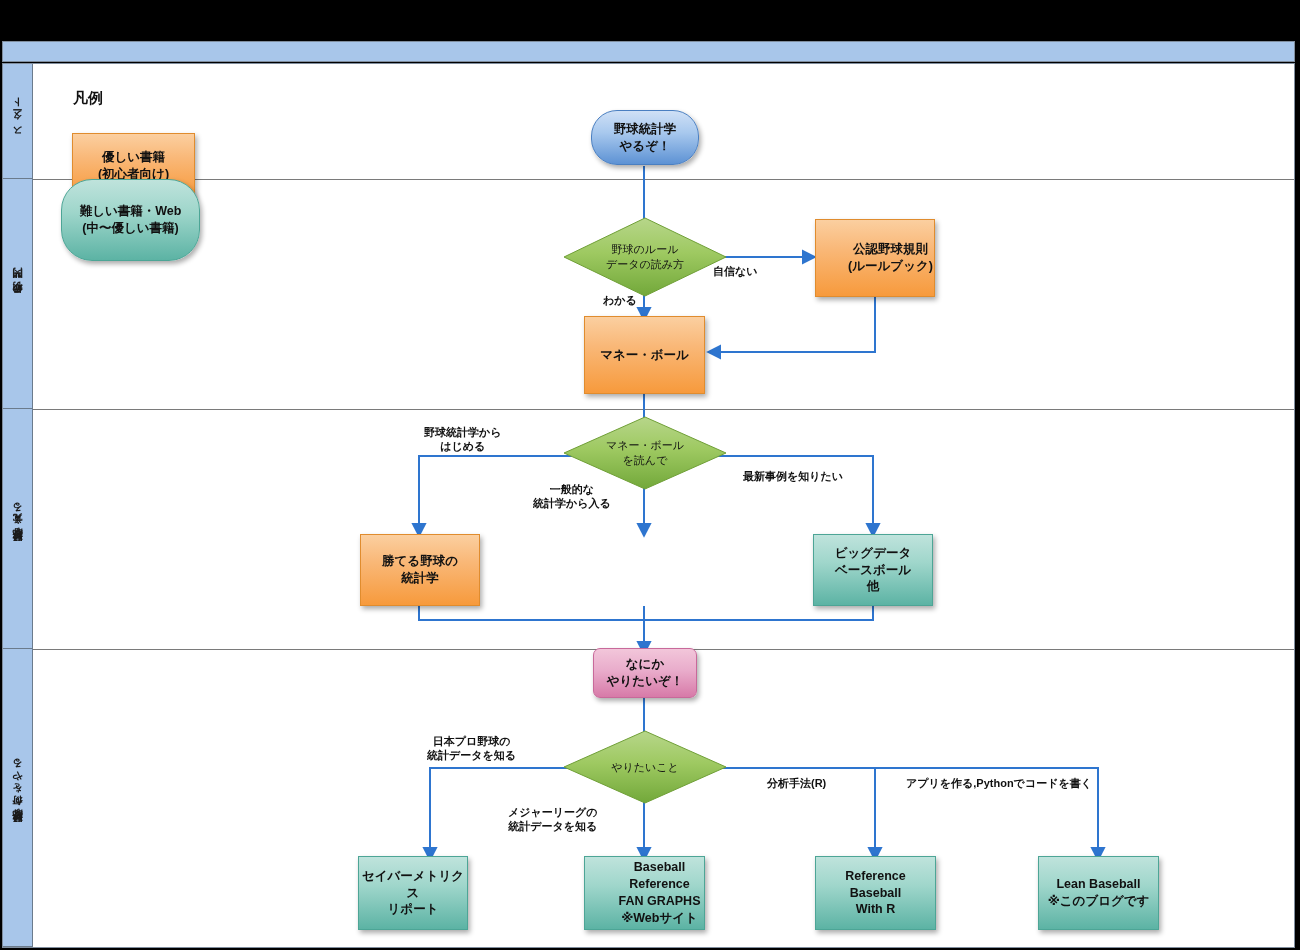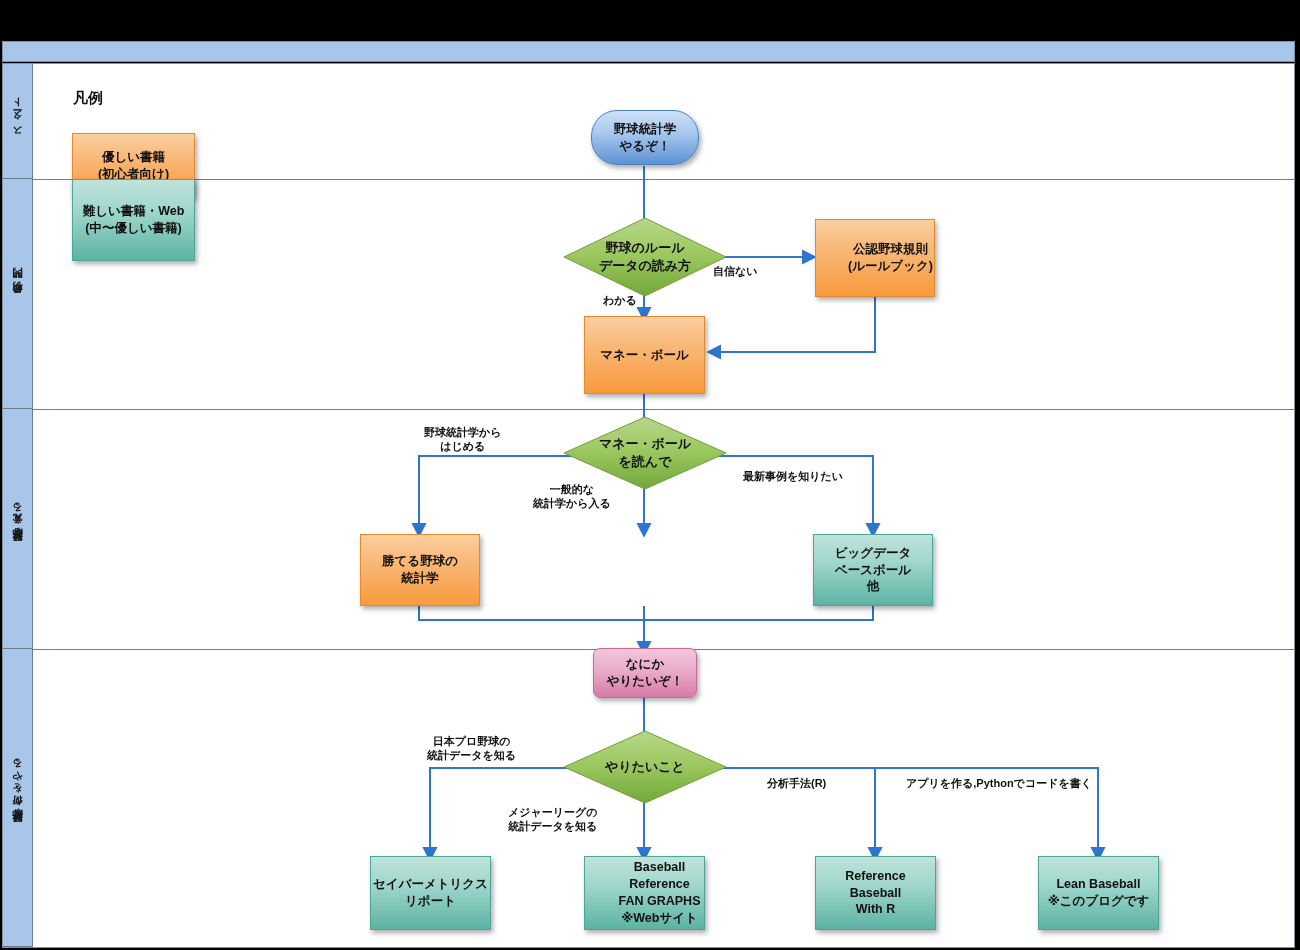--- a/index.html
+++ b/index.html
@@ -38,21 +38,21 @@
         border:1px solid #4da596;}
   .blue-pill{background:linear-gradient(180deg,#cfe0f6 0%,#a9c9ee 40%,#5d92d4 100%);
              border:1px solid #4a7fc1;border-radius:26px;}
   .pink{background:linear-gradient(180deg,#f2c6da 0%,#e9accb 45%,#d77aa8 100%);
         border:1px solid #c8699a;border-radius:7px;}
 
   
   .diamond{position:absolute;}
   .diamond .dlabel{position:absolute;left:0;top:0;width:100%;height:100%;
         display:flex;align-items:center;justify-content:center;text-align:center;
-        font-size:13px;font-weight:bold;color:#111;line-height:1.35;}
+        font-size:11px;font-weight:normal;color:#111;line-height:1.35;}
 
   
   #wires{position:absolute;left:0;top:0;width:1293px;height:885px;
          pointer-events:none;}
 
   
   .elabel{position:absolute;font-size:11px;font-weight:bold;color:#111;
           line-height:1.3;text-align:center;white-space:nowrap;}
   .elabel.left{text-align:left;}
 
@@ -124,21 +124,21 @@
       </g>
     </svg>
 
     <div id="legendtitle" style="left:70px;top:25px;">凡例</div>
     <div class="node orange" style="left:69px;top:49px;width:123px;height:65px;margin-top:20px;">
       <div>
         <div>優しい書籍</div>
         <div>(初心者向け)</div>
       </div>
     </div>
-    <div class="node teal" style="left:69px;top:115px;width:123px;height:82px;">
+    <div class="node teal" style="left:58px;top:115px;width:139px;height:82px;border-radius:31px;">
       <div>
         <div>難しい書籍・Web</div>
         <div>(中〜優しい書籍)</div>
       </div>
     </div>
 
     <div class="node blue-pill" style="left:588px;top:46px;width:108px;height:55px;">
       <div>
         <div>野球統計学</div>
         <div>やるぞ！</div>
@@ -239,21 +239,21 @@
           <stop offset="100%" stop-color="#72a83a"></stop>
             </linearGradient>
           </defs>
         <polygon points="83,2 164,38 83,74 2,38" fill="url(#g3)" stroke="#6f9f36" stroke-width="1"></polygon>
       </svg>
       <div class="dlabel">
         <div>やりたいこと</div>
       </div>
     </div>
 
-    <div class="node teal" style="left:367px;top:792px;width:121px;height:74px;">
+    <div class="node teal" style="left:355px;top:792px;width:110px;height:74px;">
       <div>
         <div>セイバーメトリクス</div>
         <div>リポート</div>
       </div>
     </div>
 
     <div class="node teal" style="left:581px;top:792px;width:121px;height:74px;padding-left:30px;">
       <div>
         <div>Baseball Reference</div>
         <div>FAN GRAPHS</div>

